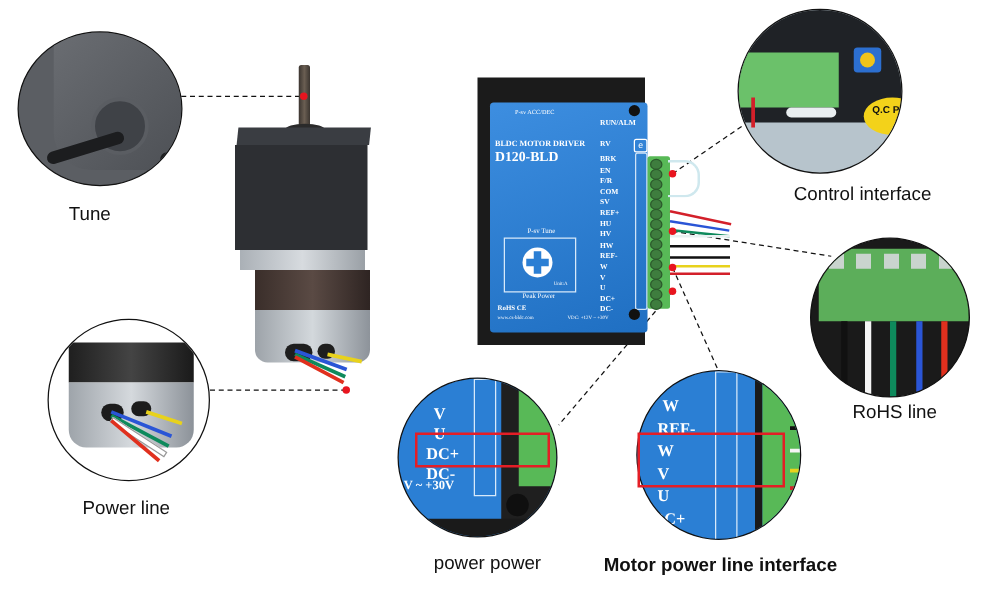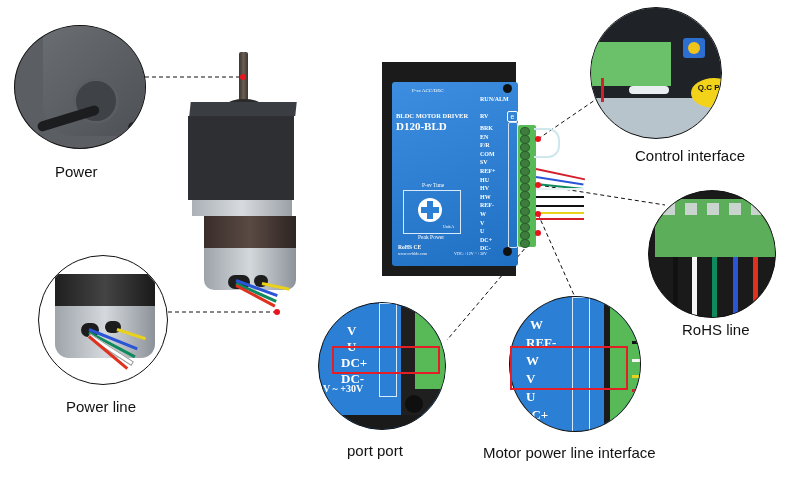--- a/index.html
+++ b/index.html
@@ -33,21 +33,21 @@
   <line x1="538" y1="233" x2="447" y2="340" stroke="#111" stroke-width="1" stroke-dasharray="4,3"></line>
   <line x1="538" y1="214" x2="574" y2="295" stroke="#111" stroke-width="1" stroke-dasharray="4,3"></line>
 </svg>
 
 <div class="circle" style="left:14px;top:25px;width:132px;height:124px;background:#5b5e63;">
   <div class="abs" style="left:28px;top:0;width:110px;height:110px;background:linear-gradient(135deg,#6a6d72,#4c4f54);border-bottom-left-radius:30px;"></div>
   <div class="abs" style="left:58px;top:52px;width:40px;height:40px;border-radius:50%;background:#3f4247;border:3px solid #5a5d62;"></div>
   <div class="abs" style="left:20px;top:78px;width:64px;height:10px;background:#1c1d1f;border-radius:5px;transform:rotate(-17deg);transform-origin:right center;"></div>
   <div class="abs" style="left:113px;top:96px;width:10px;height:12px;border-radius:50%;background:#1c1d1f;"></div>
 </div>
-<div class="caption" style="left:55px;top:163px;">Power</div>
+<div class="caption" style="left:55px;top:163px;">Tune</div>
 
 <div>
   <div class="abs" style="left:239px;top:52px;width:9px;height:52px;background:linear-gradient(90deg,#3b3530,#6a5e52,#3b3530);border-radius:2px;"></div>
   <div class="abs" style="left:228px;top:99px;width:32px;height:10px;background:#2a2a2a;border-radius:50%;"></div>
   <div class="abs" style="left:190px;top:102px;width:106px;height:14px;background:#3a3d42;transform:skewX(-6deg);"></div>
   <div class="abs" style="left:188px;top:116px;width:106px;height:84px;background:#2d2f33;"></div>
   <div class="abs" style="left:192px;top:200px;width:100px;height:16px;background:linear-gradient(90deg,#aab0b6,#d7dbdf,#9aa0a6);"></div>
   <div class="abs" style="left:204px;top:216px;width:92px;height:32px;background:linear-gradient(90deg,#3a2e2a,#5a4a44,#2e2422);"></div>
   <div class="abs" style="left:204px;top:248px;width:92px;height:42px;background:linear-gradient(90deg,#9da3a9,#d3d8dc,#8d939a);border-bottom-left-radius:10px;border-bottom-right-radius:10px;"></div>
   <div class="abs" style="left:228px;top:275px;width:22px;height:14px;border-radius:7px;background:#1e1e1e;"></div>
@@ -179,31 +179,31 @@
   <div class="zoom-label" style="left:28px;top:36px;">U</div>
   <div class="zoom-label" style="left:22px;top:52px;">DC+</div>
   <div class="zoom-label" style="left:22px;top:68px;">DC-</div>
   <div class="zoom-label" style="left:4px;top:80px;font-size:10px;">V ~ +30V</div>
   <div class="abs" style="left:82px;top:0;width:50px;height:130px;background:#1f1f1f;"></div>
   <div class="abs" style="left:96px;top:0;width:30px;height:86px;background:#58b957;"></div>
   <div class="abs" style="left:86px;top:92px;width:18px;height:18px;border-radius:50%;background:#0f0f0f;"></div>
   <div class="abs" style="left:0;top:112px;width:130px;height:20px;background:#1a1a1a;"></div>
 </div>
 <div class="redbox" style="left:332px;top:346px;width:108px;height:28px;"></div>
-<div class="caption" style="left:347px;top:442px;">port port</div>
+<div class="caption" style="left:347px;top:442px;">power power</div>
 
 <div class="circle" style="left:509px;top:296px;width:132px;height:136px;background:#2b7fd4;">
   <div class="abs" style="left:62px;top:0;width:16px;height:140px;border:1px solid #d7e9fa;"></div>
   <div class="zoom-label" style="left:20px;top:20px;">W</div>
   <div class="zoom-label" style="left:16px;top:38px;">REF-</div>
   <div class="zoom-label" style="left:16px;top:56px;">W</div>
   <div class="zoom-label" style="left:16px;top:74px;">V</div>
   <div class="zoom-label" style="left:16px;top:92px;">U</div>
   <div class="zoom-label" style="left:12px;top:110px;">DC+</div>
   <div class="abs" style="left:94px;top:0;width:6px;height:140px;background:#1a1a1a;"></div>
   <div class="abs" style="left:100px;top:0;width:32px;height:140px;background:#58b957;"></div>
   <div class="abs" style="left:122px;top:44px;width:12px;height:3px;background:#111;"></div>
   <div class="abs" style="left:122px;top:62px;width:12px;height:3px;background:#f5f5f5;"></div>
   <div class="abs" style="left:122px;top:78px;width:12px;height:3px;background:#e8d21c;"></div>
   <div class="abs" style="left:122px;top:92px;width:12px;height:3px;background:#d3202a;"></div>
 </div>
 <div class="redbox" style="left:510px;top:346px;width:118px;height:44px;"></div>
-<div class="caption" style="left:483px;top:444px;">Motor power line interface</div>
+<div class="caption" style="left:483px;top:444px;font-weight:bold;">Motor power line interface</div>
 
 </body></html>

